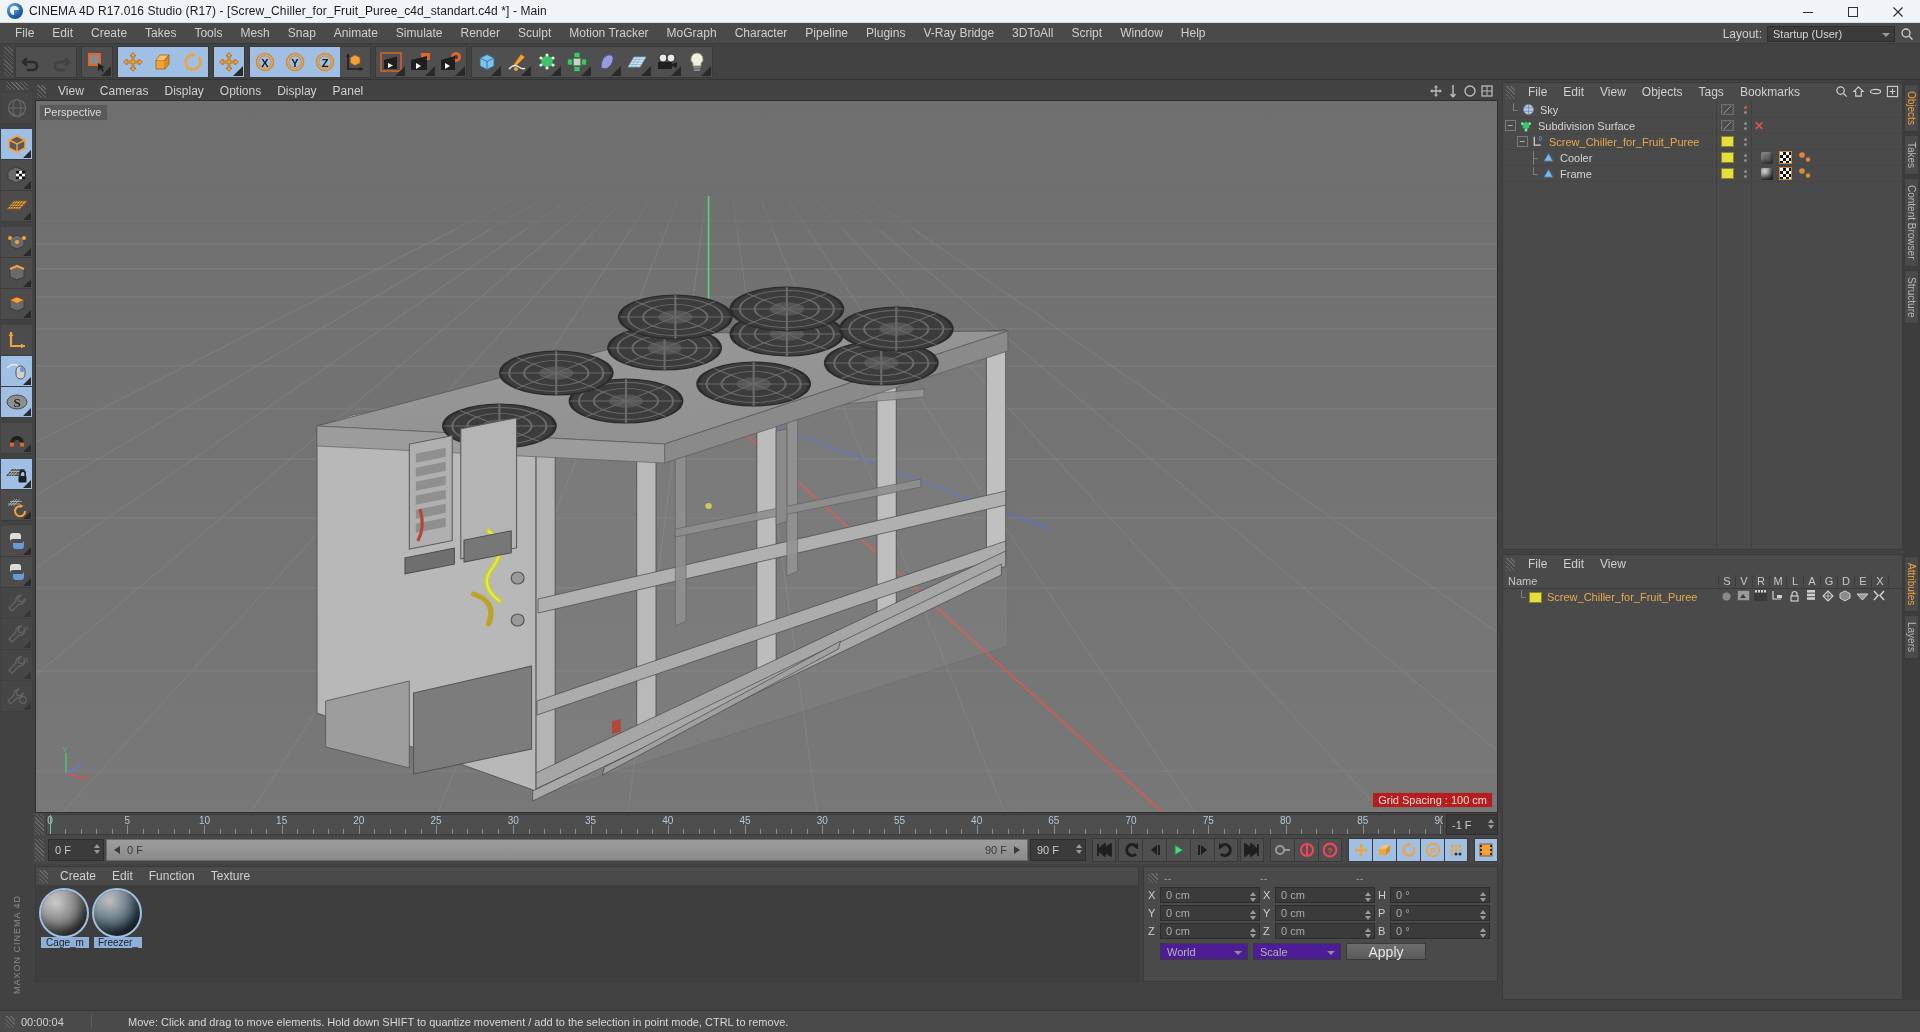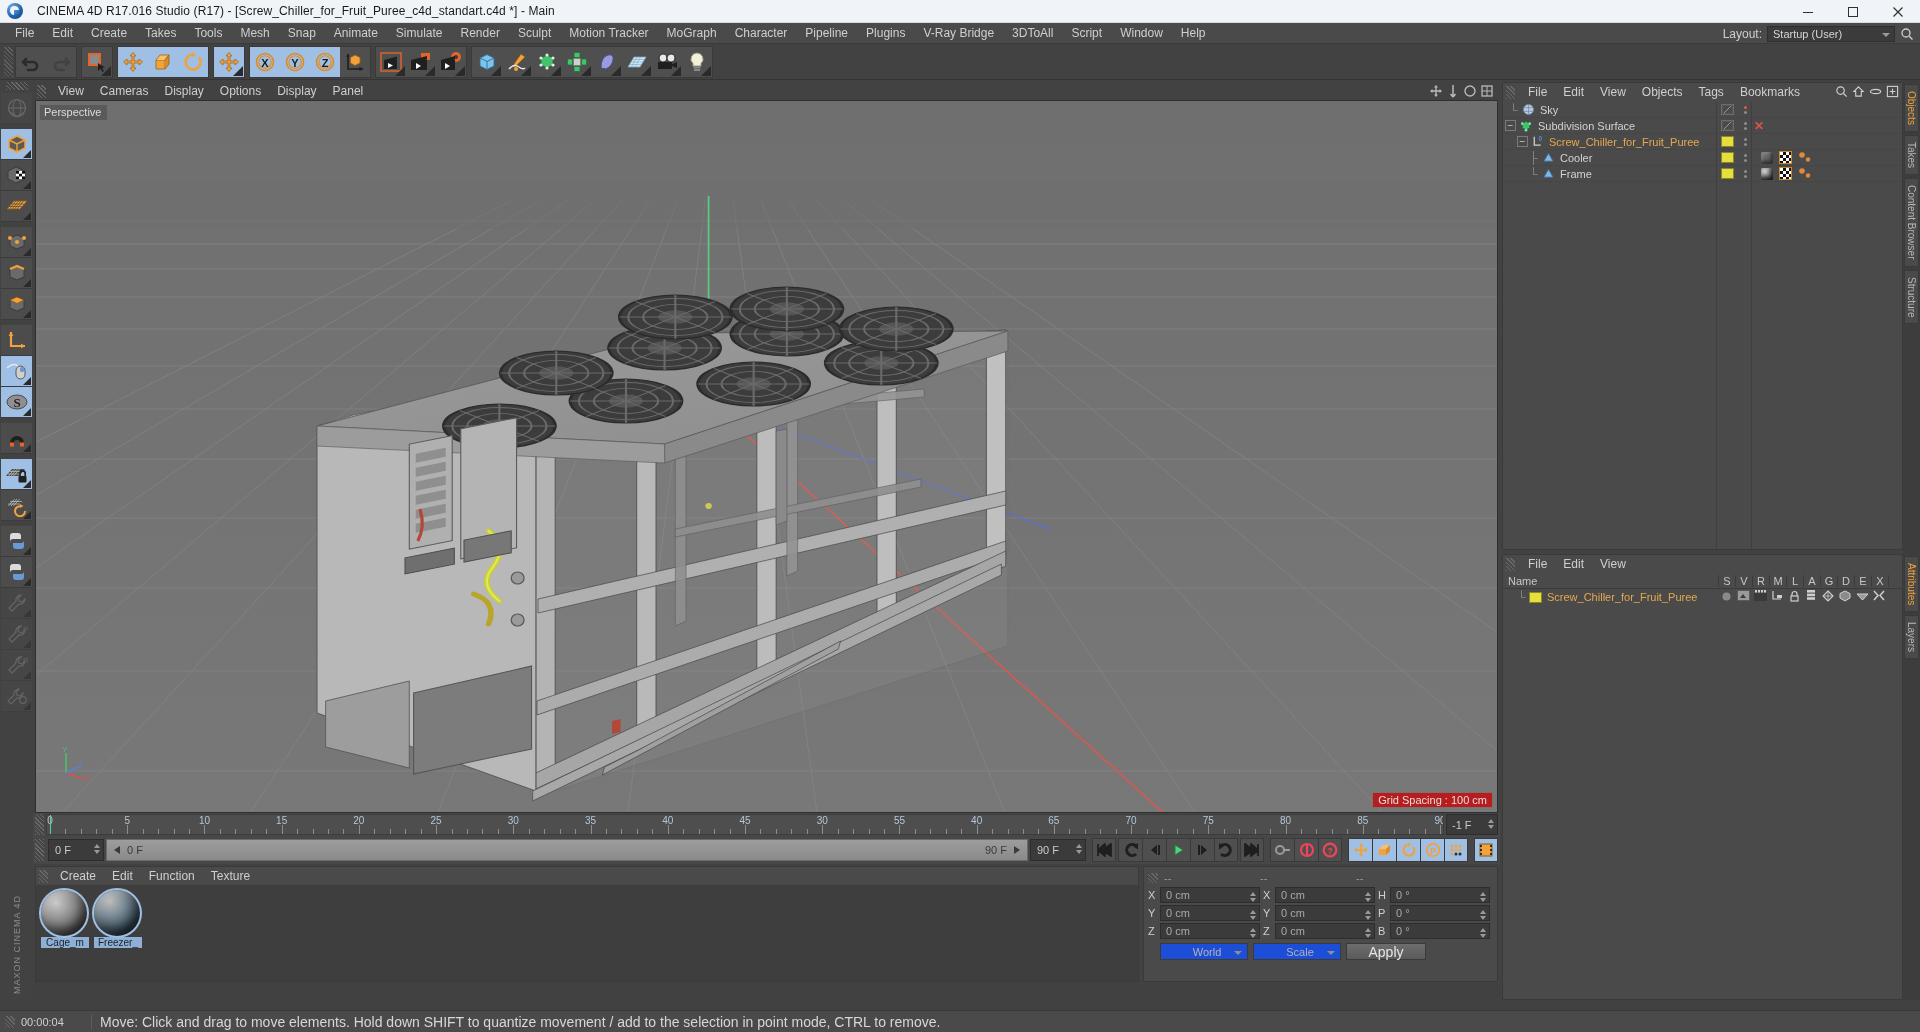--- a/index.html
+++ b/index.html
@@ -12,21 +12,20 @@
     overflow: hidden;
     -webkit-font-smoothing: antialiased;
   }
   .app { position: relative; width: 1920px; height: 1032px; }
 
   
   .titlebar {
     height: 23px; background: #f0f4f8; color: #1a1a1a;
     display: flex; align-items: center; position: relative;
     border-bottom: 1px solid #d7dde3;
-    gap: 8px;
   }
   .titlebar .appicon {
     width: 16px; height: 16px; margin: 0 6px 0 7px; border-radius: 50%;
     background: radial-gradient(circle at 35% 30%, #6fb2e8 0%, #1c5fa8 60%, #123f72 100%);
     position: relative;
   }
   .titlebar .appicon::after{
     content:""; position:absolute; left:3px; top:3px; width:9px; height:9px;
     border-radius:50%; background:#f0f4f8;
     clip-path: polygon(0 0, 100% 0, 100% 45%, 45% 45%, 45% 100%, 0 100%);
@@ -217,22 +216,22 @@
   .crow { display: flex; align-items: center; gap: 0; margin-top: 2px; }
   .cell { display: flex; align-items: center; margin-right: 3px; }
   .cell .ax { width: 12px; font-size: 11px; color: #cfcfcf; }
   .cinput {
     width: 100px; height: 16px; background: #3b3b3b; border: 1px solid #2d2d2d;
     font-size: 11px; color: #a9a9a9; padding-left: 5px; display: flex; align-items: center;
     position: relative;
   }
   .crow2 { display: flex; align-items: center; gap: 5px; margin-top: 4px; padding-left: 12px; }
   .csel {
-    width: 88px; height: 17px; background: #1d4ed8; border: 1px solid #3a3a3a;
-    font-size: 11px; color: #b4b4b4; display: flex; align-items: center; padding-left: 6px; position: relative; justify-content: center;
+    width: 88px; height: 17px; background: #4c1d95; border: 1px solid #3a3a3a;
+    font-size: 11px; color: #b4b4b4; display: flex; align-items: center; padding-left: 6px; position: relative;
   }
   .csel .arr { position: absolute; right: 5px; top: 7px;
     border-left:4px solid transparent;border-right:4px solid transparent;border-top:4px solid #8f8f8f; }
   .applybtn {
     width: 80px; height: 17px; background: linear-gradient(#6d6d6d,#5a5a5a); border: 1px solid #3a3a3a;
     font-size: 14px; color: #e6e6e6; display: flex; align-items: center; justify-content: center;
   }
 
   
   .rightdock { width: 420px; background: #424242; display: flex; flex-direction: column; }
@@ -300,21 +299,21 @@
   .statusbar {
     position: absolute; left: 0; bottom: 0; width: 1920px; height: 22px;
     background: #4a4a4a; display: flex; align-items: center; border-top: 1px solid #383838;
   }
   .statusbar .grip8 {
     width: 10px; height: 12px; margin: 0 6px 0 5px;
     background-image: repeating-linear-gradient(45deg,#6a6a6a 0 1px,transparent 1px 3px);
   }
   .statusbar .time { font-size: 11px; color: #d0d0d0; width: 70px; }
   .statusbar .sep { width: 1px; height: 14px; background: #5d5d5d; margin-right: 8px; }
-  .statusbar .msg { font-size: 14px; color: #d7d7d7; }
+  .statusbar .msg { font-size: 11px; color: #d7d7d7; margin-left: 28px; }
 </style>
 </head>
 <body>
 
 <div class="app">
 
   <div class="titlebar">
     <div class="appicon"></div>
     <div class="title">CINEMA 4D R17.016 Studio (R17) - [Screw_Chiller_for_Fruit_Puree_c4d_standart.c4d *] - Main</div>
     <div class="winbtns">

